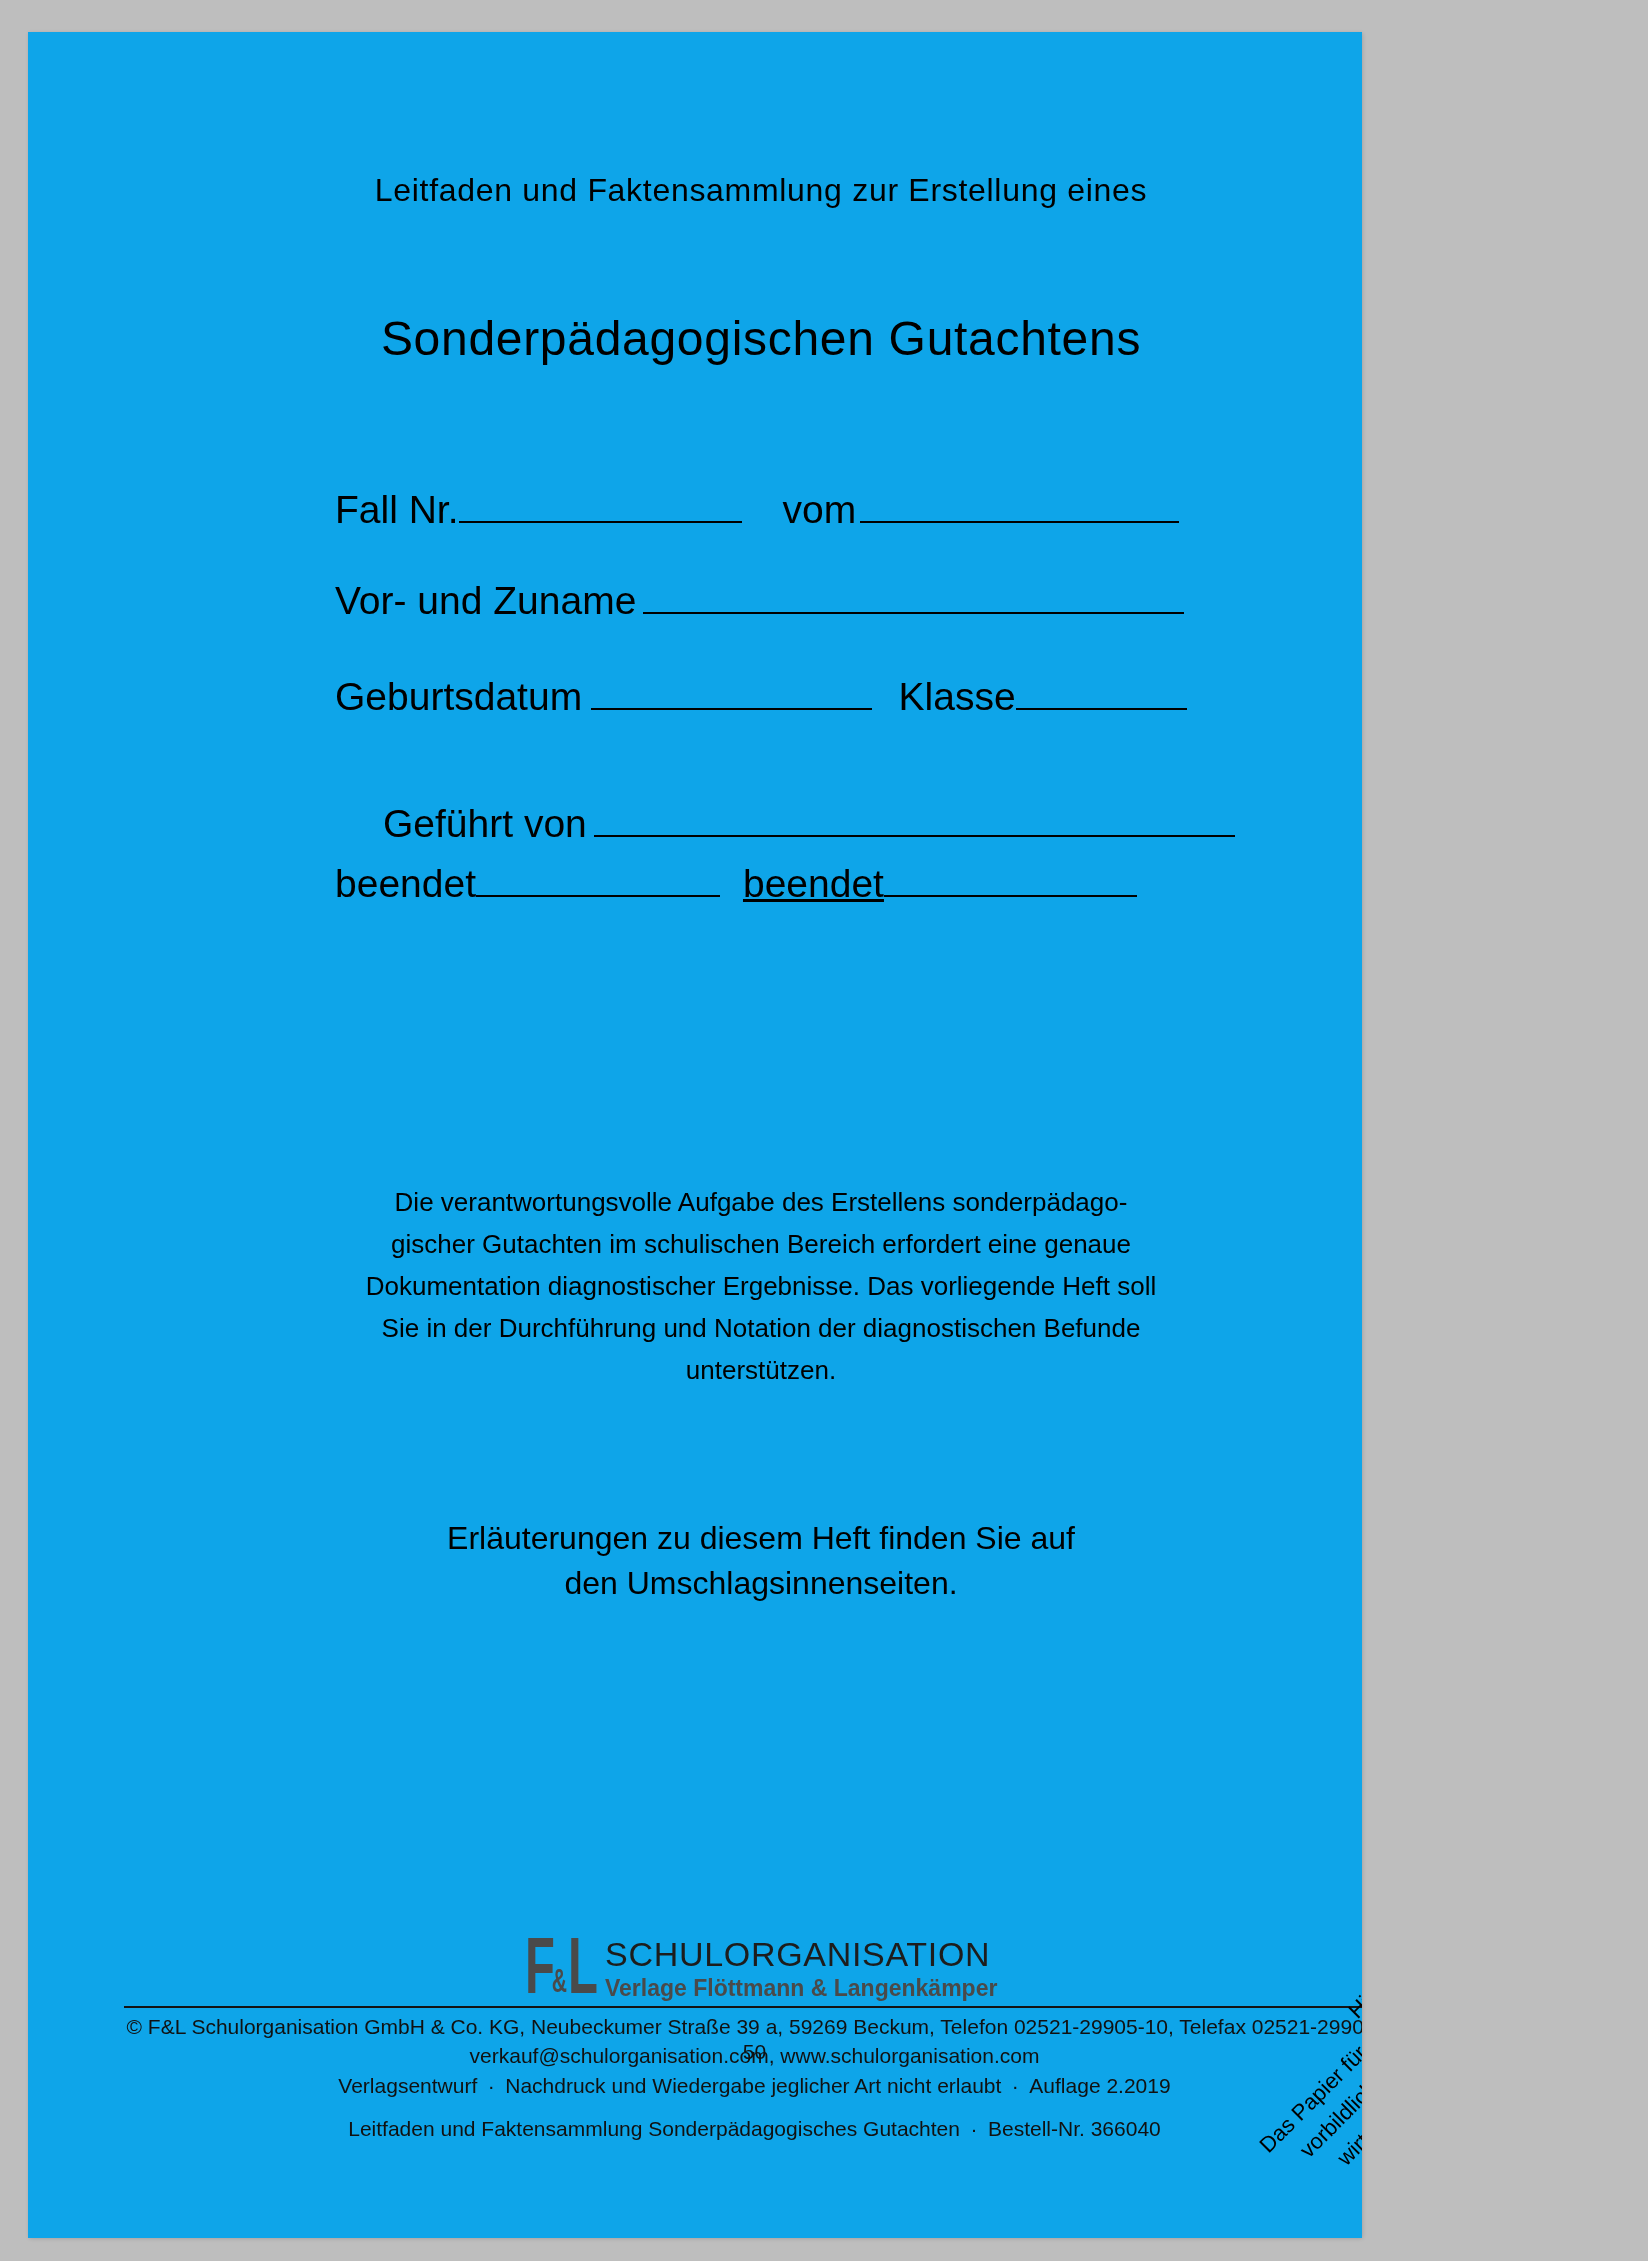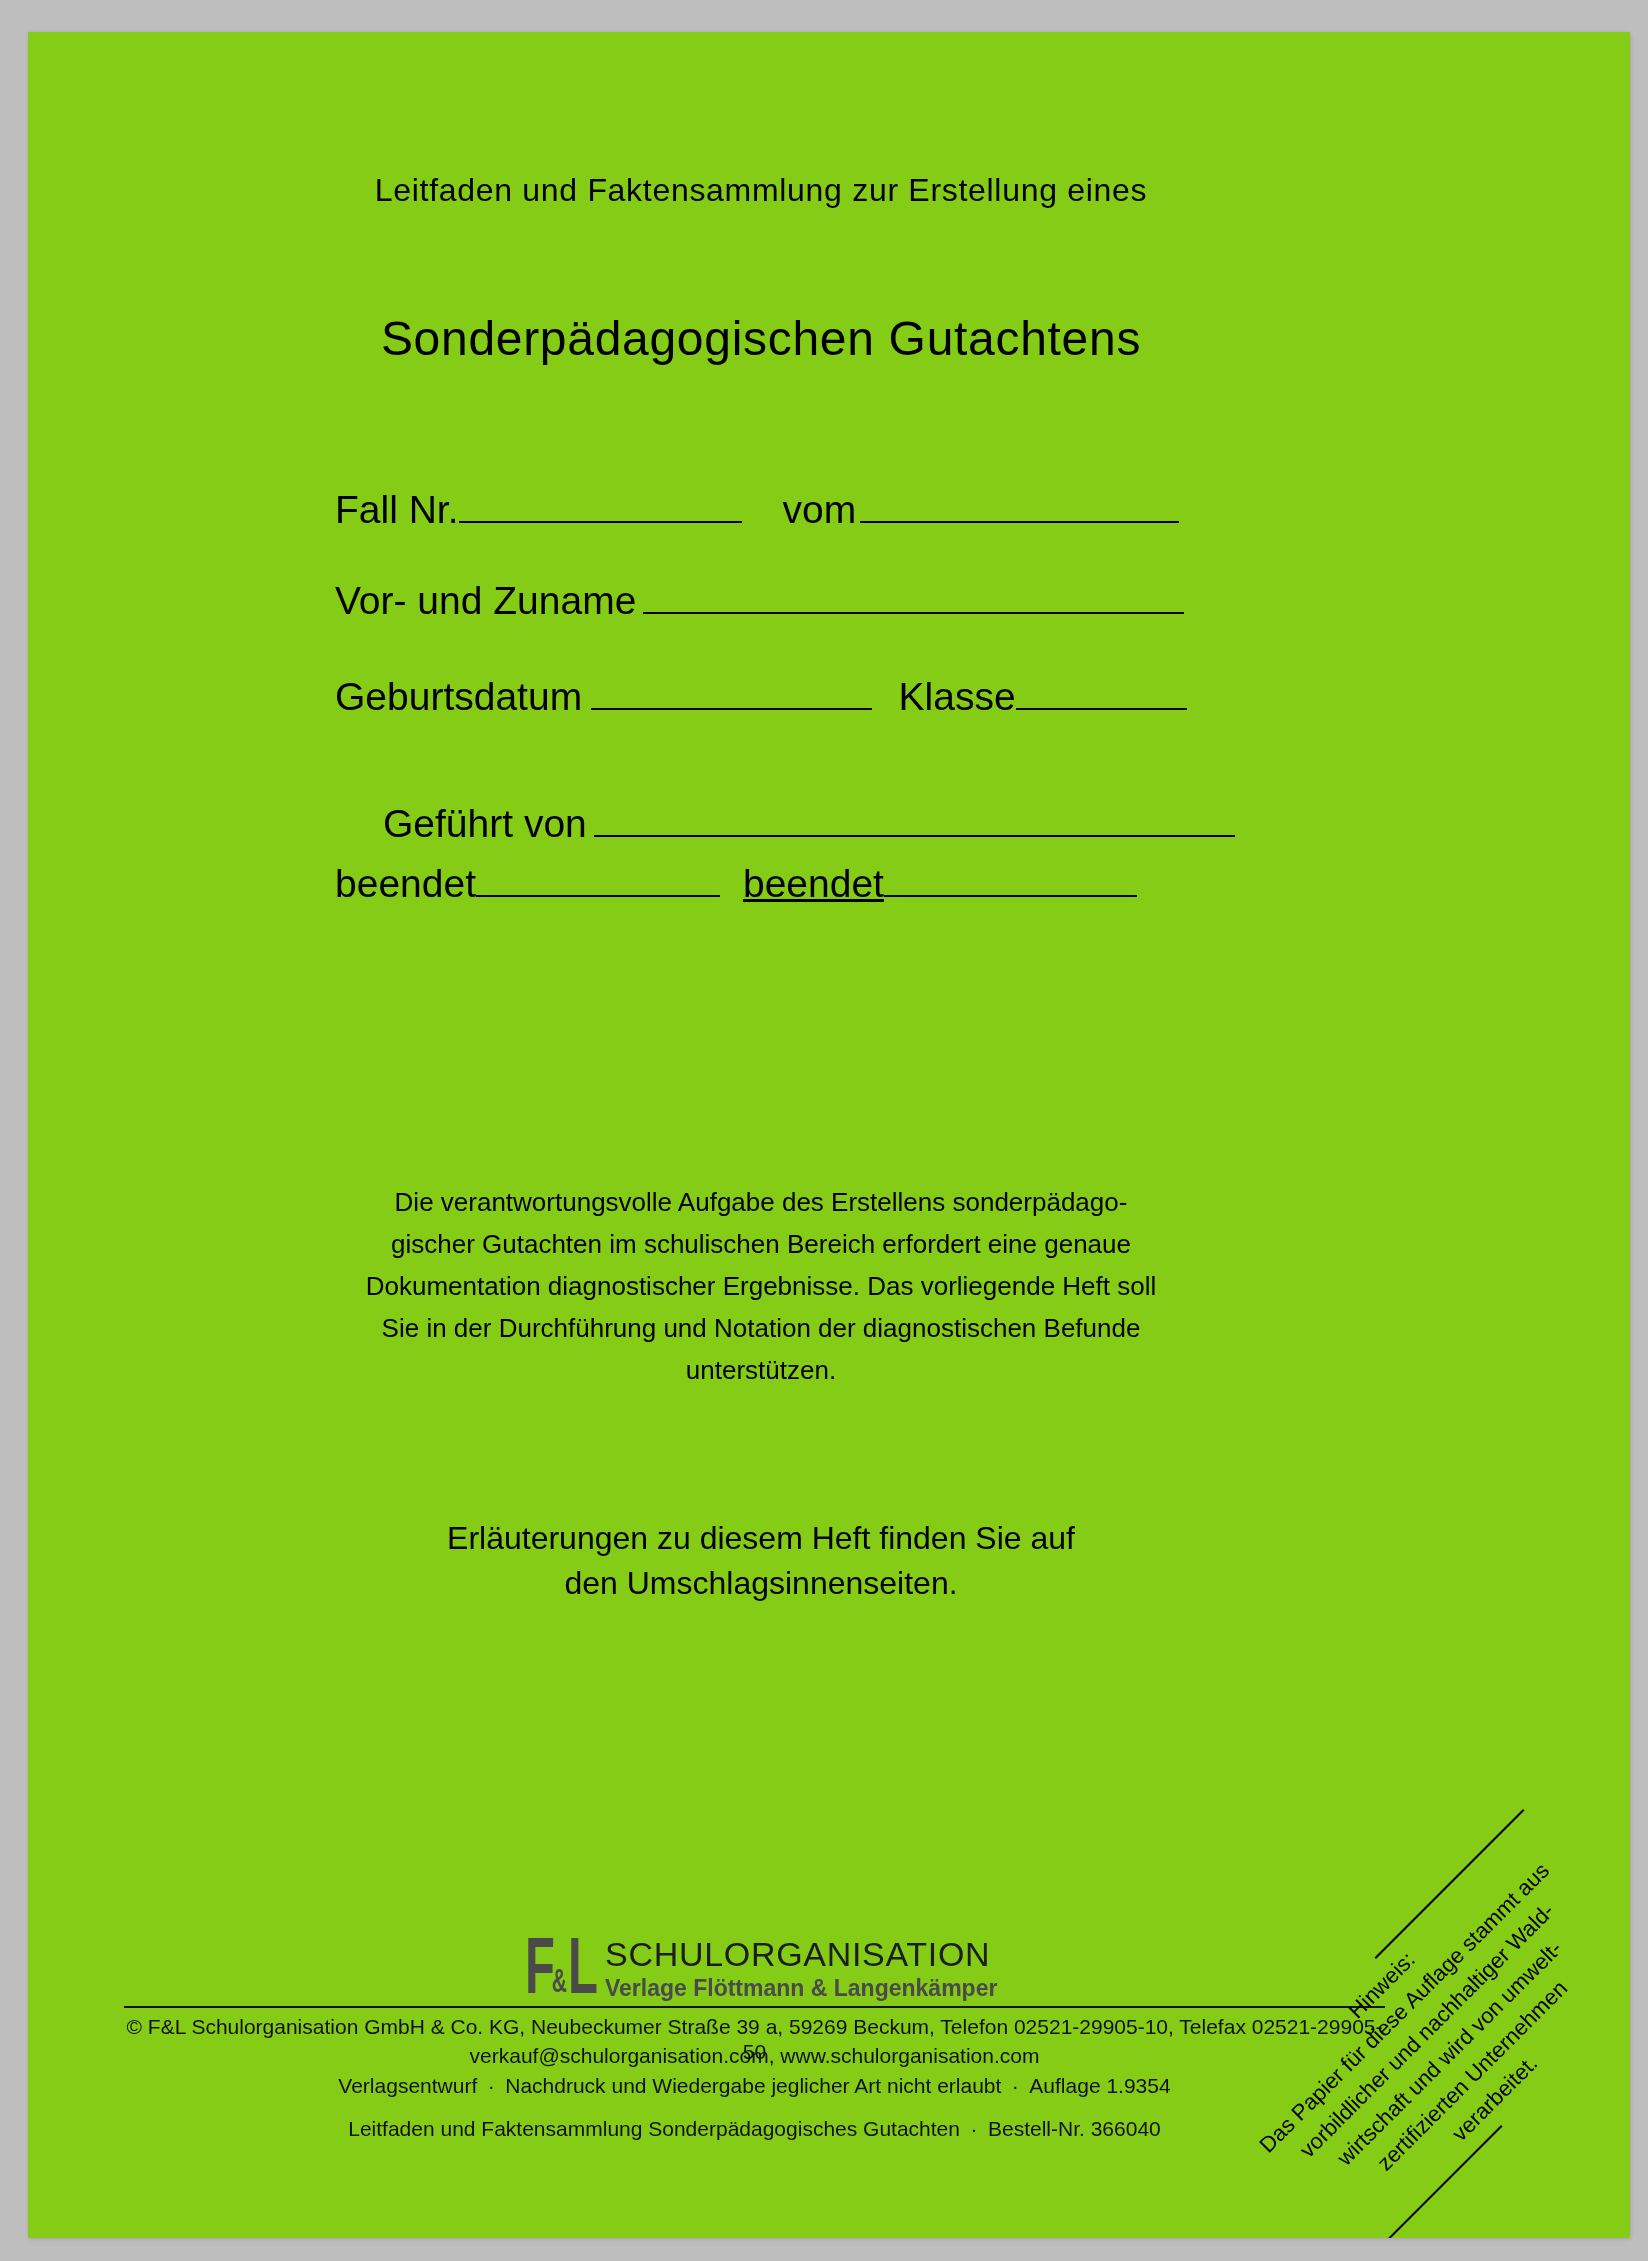--- a/index.html
+++ b/index.html
@@ -4,22 +4,22 @@
 <style>
   html,body{margin:0;padding:0;}
   body{
     width:1648px;height:2261px;position:relative;
     background:#bebebe;
     font-family:"Liberation Sans", sans-serif;
     color:#000;
     overflow:hidden;
   }
   .page{
-    position:absolute;left:28px;top:32px;width:1602px;height:2206px;
-    background:#84cc16;
+    position:absolute;left:28px;top:32px;width:1334px;height:2206px;
+    background:#0ea5e9;
     box-shadow:1.4px 1.4px 4.2px rgba(0,0,0,0.18);
     overflow:hidden;
   }
   .block{position:absolute;left:0;width:1466px;text-align:center;}
 
   .header-line{top:142px;font-size:32px;letter-spacing:0.7px;line-height:1;}
   .doc-title{top:283px;font-size:48px;letter-spacing:0.7px;line-height:1;}
 
   .form-row{
     position:absolute;left:307px;display:flex;align-items:baseline;
@@ -126,21 +126,21 @@
     <div class="pub-text">
       <span class="pub-name">SCHULORGANISATION</span>
       <span class="pub-sub">Verlage Flöttmann &amp; Langenkämper</span>
     </div>
   </div>
 
   <div class="footer-rule"></div>
 
   <div class="footer-line fl1">© F&amp;L Schulorganisation GmbH &amp; Co. KG, Neubeckumer Straße 39 a, 59269 Beckum, Telefon 02521-29905-10, Telefax 02521-29905-50</div>
   <div class="footer-line fl2">verkauf@schulorganisation.com, www.schulorganisation.com</div>
-  <div class="footer-line fl3">Verlagsentwurf · Nachdruck und Wiedergabe jeglicher Art nicht erlaubt · Auflage 1.9354</div>
+  <div class="footer-line fl3">Verlagsentwurf · Nachdruck und Wiedergabe jeglicher Art nicht erlaubt · Auflage 2.2019</div>
   <div class="footer-line fl4">Leitfaden und Faktensammlung Sonderpädagogisches Gutachten · Bestell-Nr. 366040</div>
 
   <div class="corner-note">
     <div class="corner-rule-top"></div>
     <div>Hinweis:</div>
     <div class="corner-body">Das Papier für diese Auflage stammt aus
 vorbildlicher und nachhaltiger Wald-
 wirtschaft und wird von umwelt-
 zertifizierten Unternehmen
 verarbeitet.</div>

